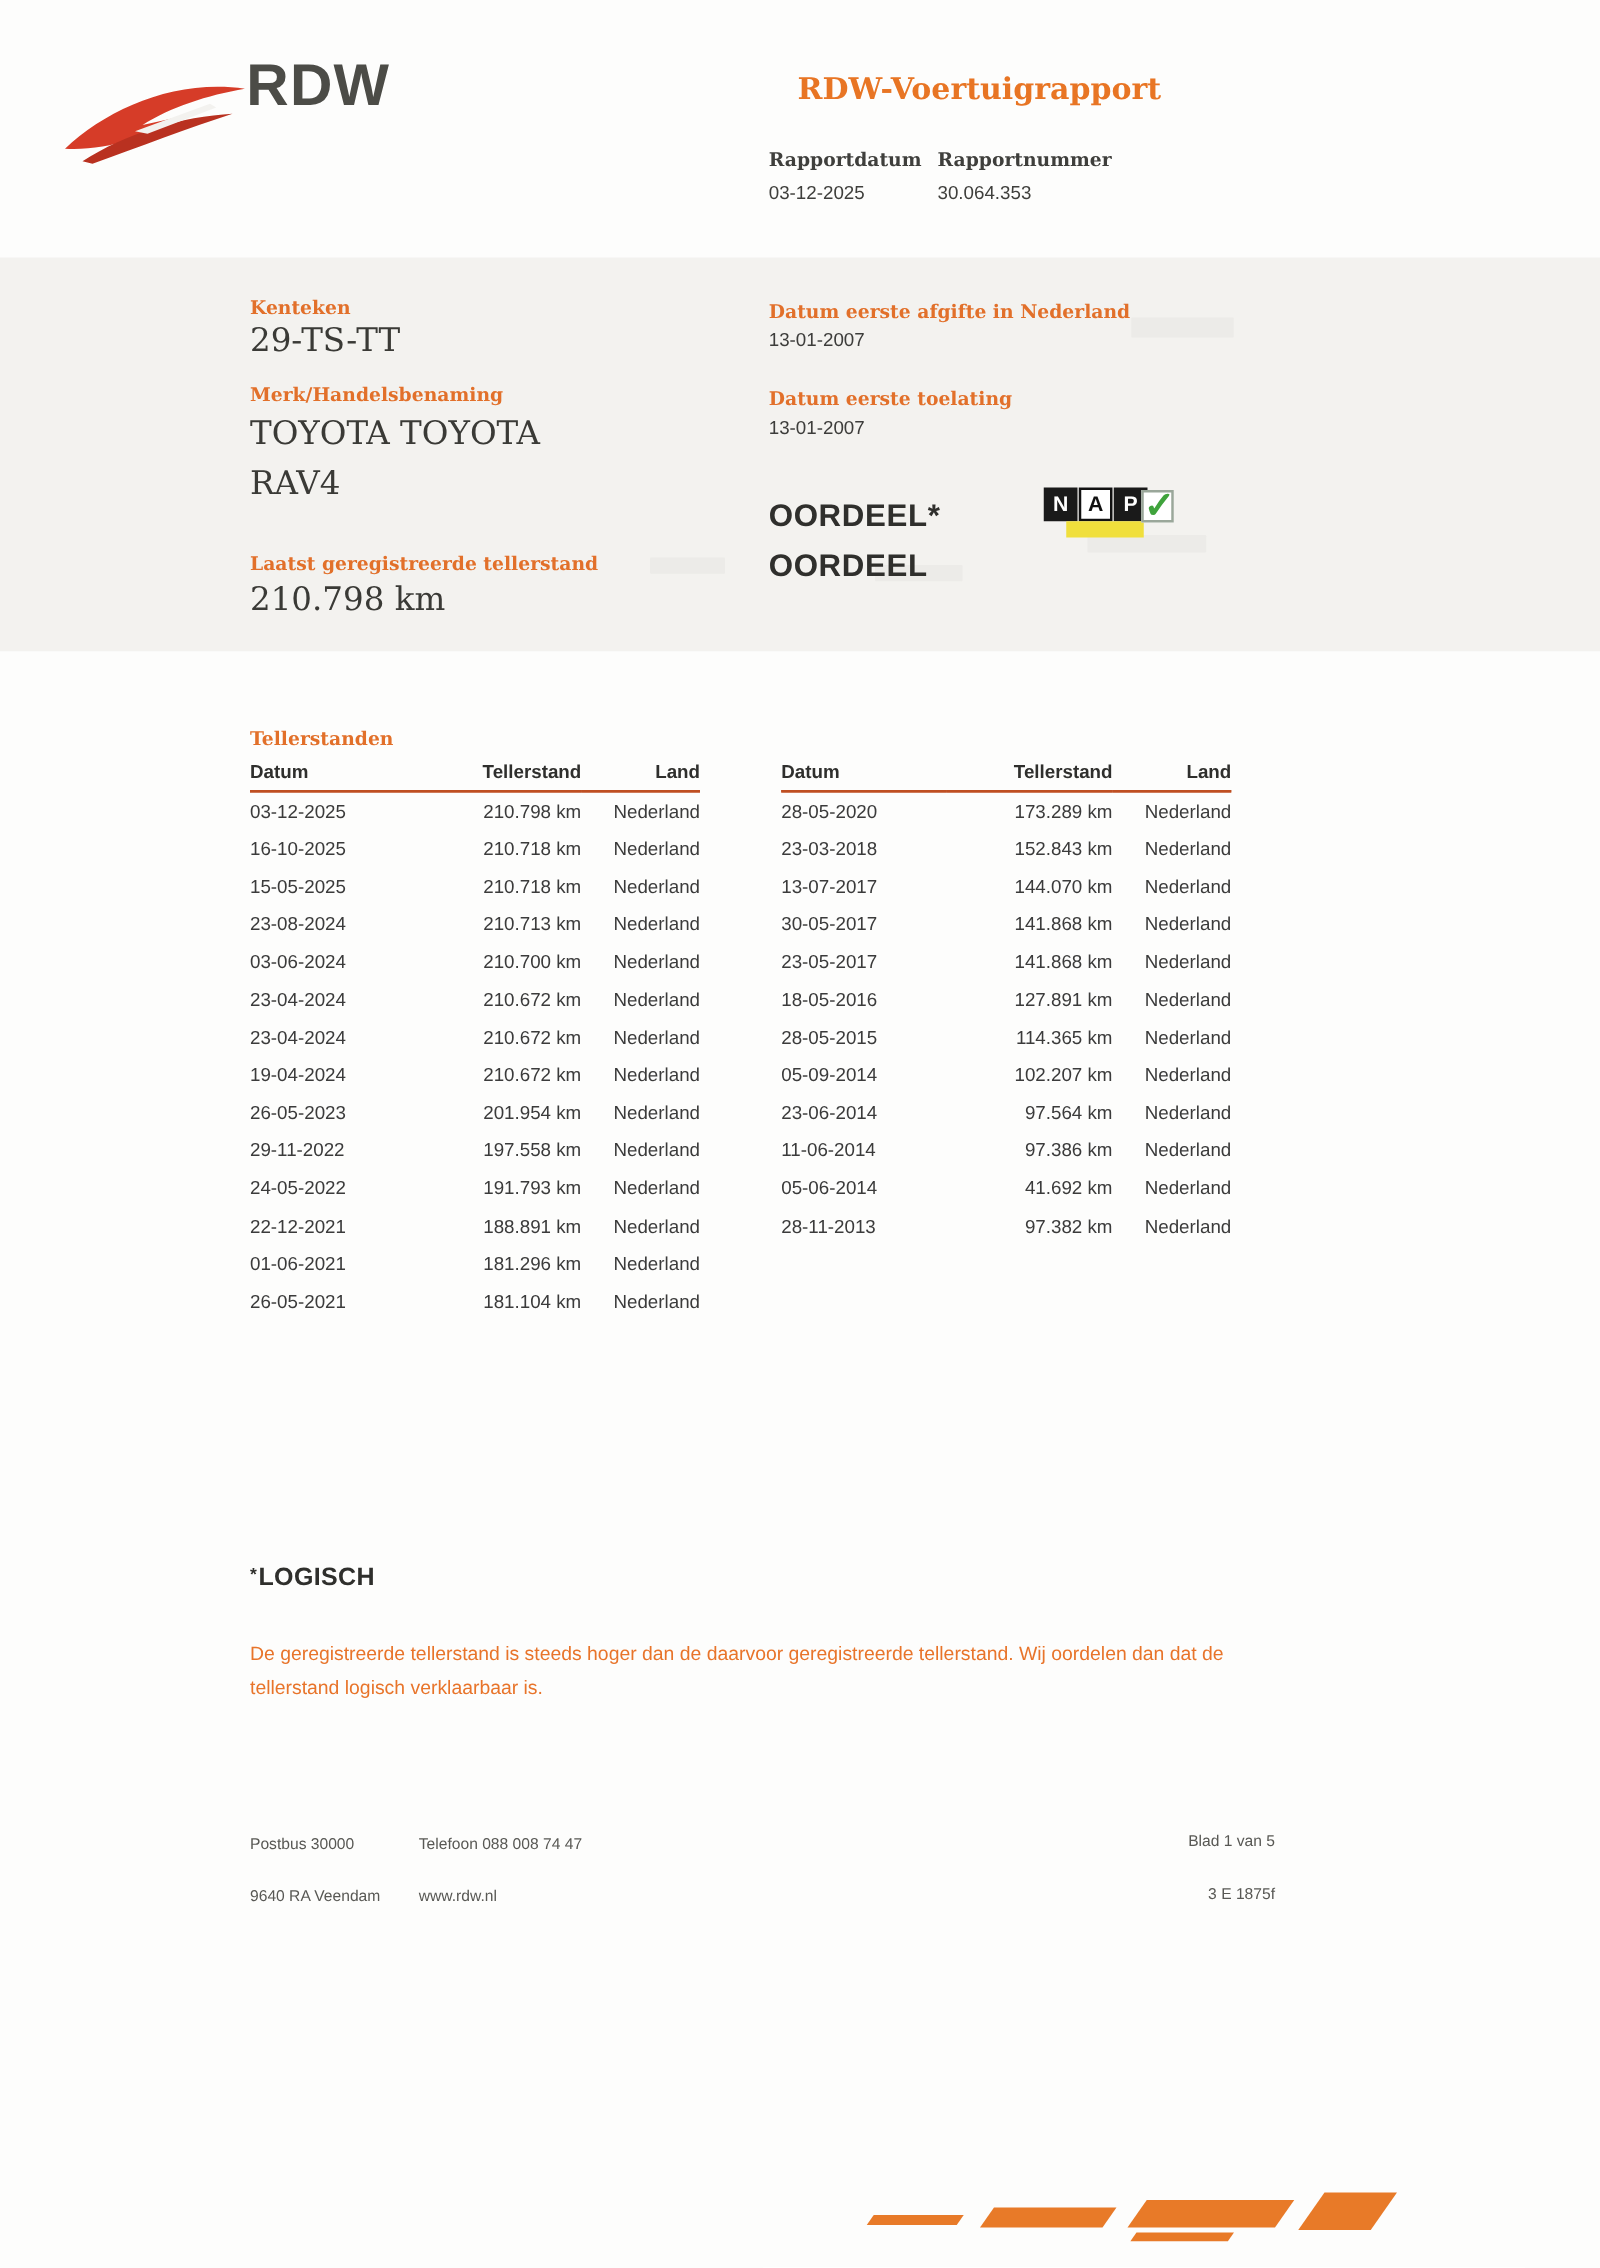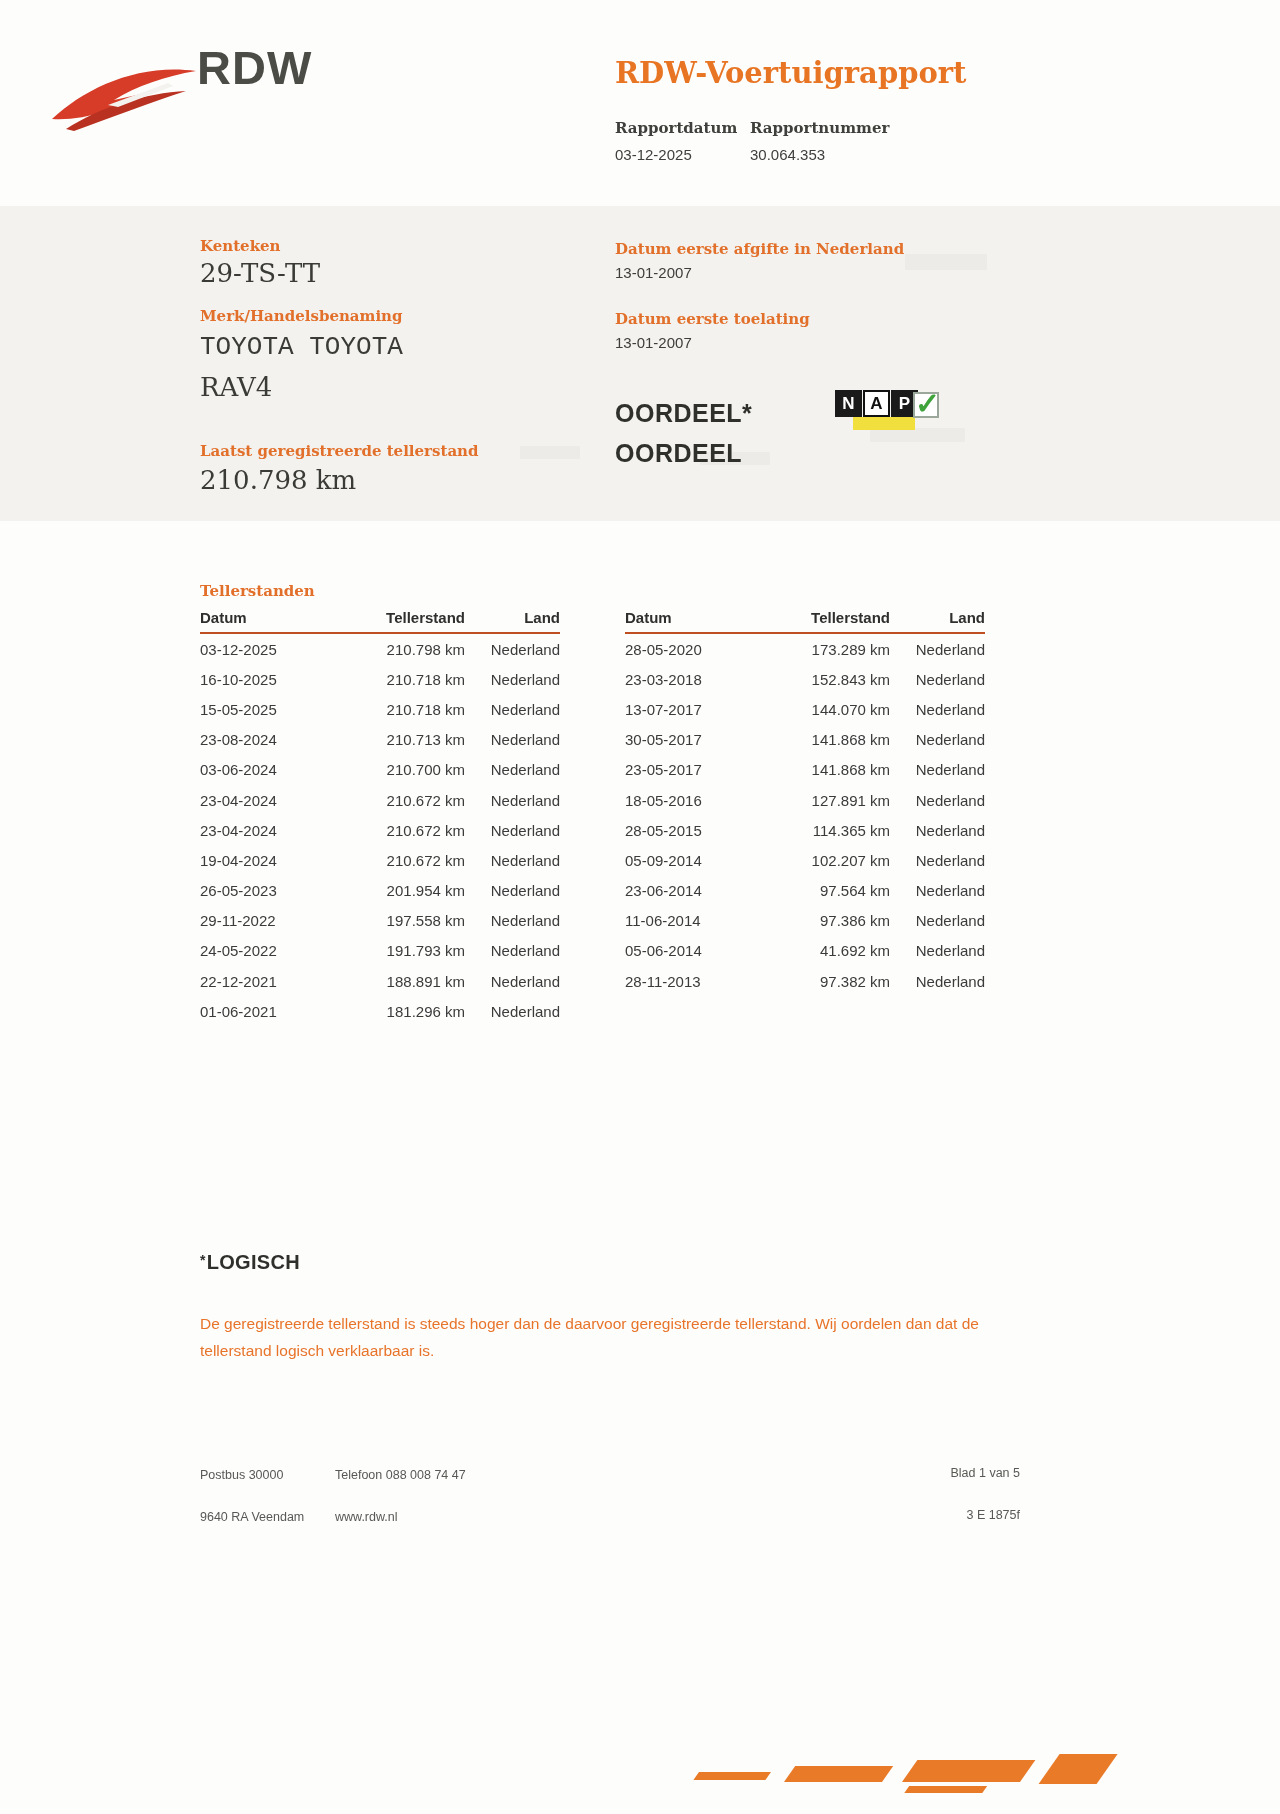--- a/index.html
+++ b/index.html
@@ -3,21 +3,21 @@
 <meta charset="utf-8">
 <style>
   * { margin:0; padding:0; box-sizing:border-box; }
   html,body { background:#ffffff; }
   body { width:1280px; height:1814px; position:relative; font-family:"Liberation Sans", sans-serif; color:#3b3b39; overflow:hidden; }
   .page { position:absolute; inset:0; background:#fdfdfc; }
 
   
   .logo-wrap { position:absolute; left:48px; top:55px; width:150px; height:88px; }
   .rdw-wordmark { position:absolute; left:197px; top:40px; font-size:47px; font-weight:bold; color:#4c4c47; letter-spacing:1px; font-family:"Liberation Sans", sans-serif; }
-  .report-title { position:absolute; left:615px; top:56px; font-family:"DejaVu Serif", serif; font-weight:bold; font-size:29px; color:#e87524; }
+  .report-title { position:absolute; left:638px; top:56px; font-family:"DejaVu Serif", serif; font-weight:bold; font-size:24px; color:#e87524; }
   .hdr-label { font-family:"DejaVu Serif", serif; font-weight:bold; font-size:15px; color:#3f3f3c; }
   .hdr-val { font-size:15px; color:#3f3f3c; }
   .rapportdatum-label { position:absolute; left:615px; top:119px; }
   .rapportnummer-label { position:absolute; left:750px; top:119px; }
   .rapportdatum-val { position:absolute; left:615px; top:146px; }
   .rapportnummer-val { position:absolute; left:750px; top:146px; }
 
   
   .gray-band { position:absolute; left:0; top:206px; width:1280px; height:315px; background:#f3f2ef; }
   .ghost { position:absolute; background:#e8e6e2; opacity:.6; border-radius:1px; }
@@ -89,21 +89,21 @@
     <div class="ghost" style="left:905px; top:48px; width:82px; height:16px;"></div>
     <div class="ghost" style="left:870px; top:222px; width:95px; height:14px;"></div>
     <div class="ghost" style="left:520px; top:240px; width:60px; height:13px;"></div>
     <div class="ghost" style="left:700px; top:246px; width:70px; height:13px;"></div>
   </div>
 
   <div class="label-orange" style="left:200px; top:237px;">Kenteken</div>
   <div class="value-serif" style="left:200px; top:258px;">29-TS-TT</div>
 
   <div class="label-orange" style="left:200px; top:307px;">Merk/Handelsbenaming</div>
-  <div class="value-serif" style="left:200px; top:332px;font-family:Liberation Mono, monospace;">TOYOTA TOYOTA</div>
+  <div class="value-serif" style="left:200px; top:332px;">TOYOTA TOYOTA</div>
   <div class="value-serif" style="left:200px; top:372px;">RAV4</div>
 
   <div class="label-orange" style="left:200px; top:442px;">Laatst geregistreerde tellerstand</div>
   <div class="value-serif" style="left:200px; top:465px;">210.798 km</div>
 
   <div class="label-orange" style="left:615px; top:240px;">Datum eerste afgifte in Nederland</div>
   <div class="value-sans" style="left:615px; top:264px;">13-01-2007</div>
 
   <div class="label-orange" style="left:615px; top:310px;">Datum eerste toelating</div>
   <div class="value-sans" style="left:615px; top:334px;">13-01-2007</div>
@@ -189,20 +189,25 @@
           <td class="col-land">Nederland</td>
         </tr>
         <tr>
           <td class="col-datum">22-12-2021</td>
           <td class="col-teller">188.891 km</td>
           <td class="col-land">Nederland</td>
         </tr>
         <tr>
           <td class="col-datum">01-06-2021</td>
           <td class="col-teller">181.296 km</td>
+          <td class="col-land">Nederland</td>
+        </tr>
+        <tr>
+          <td class="col-datum">26-05-2021</td>
+          <td class="col-teller">181.104 km</td>
           <td class="col-land">Nederland</td>
         </tr>
       </tbody>
   </table>
 
   <table id="right-table">
     <thead>
       <tr>
         <th class="col-datum">Datum</th>
         <th class="col-teller">Tellerstand</th>

